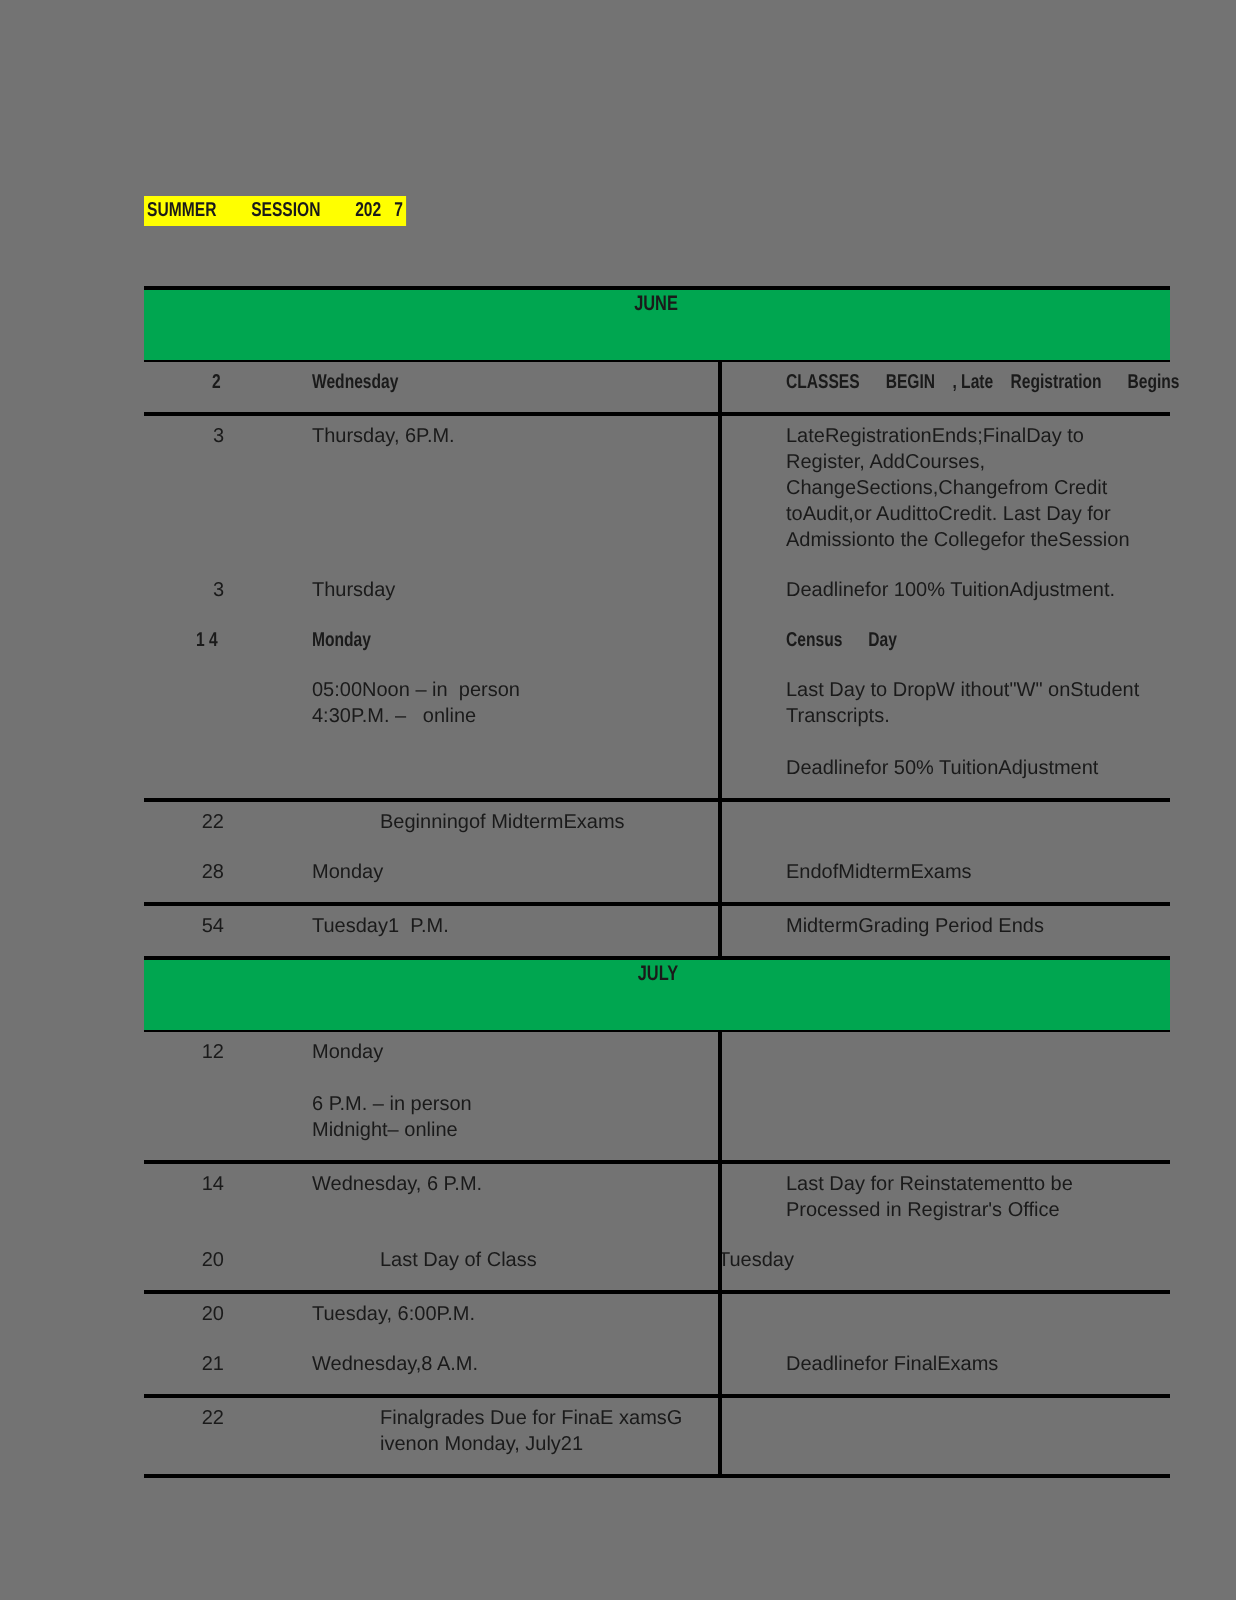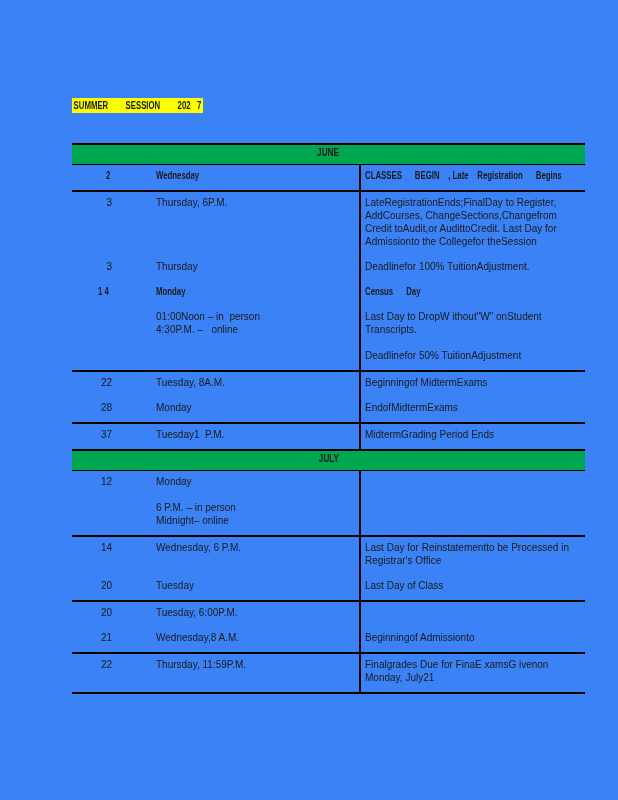--- a/index.html
+++ b/index.html
@@ -6,61 +6,61 @@
     --yellow:#FFFF00;
     --green:#00A650;
     --ink:#1a1a1a;
   }
   html,body{margin:0;padding:0;background:#ffffff;}
   body{
     width:618px;height:800px;
     font-family:"Liberation Sans",sans-serif;
     font-size:10px;line-height:13px;color:var(--ink);
   }
-  .page{position:relative;width:618px;height:800px;overflow:hidden;background:#3b82f6;}
+  .page{position:relative;width:618px;height:800px;overflow:hidden;background:#737373;}
 
   
   .title-row{position:absolute;left:72px;top:98px;}
   .highlight{background:var(--yellow);padding:1px 2px;}
 
   
   .cond{
     display:inline-block;
     font-weight:bold;
     transform:scaleX(0.78);
     transform-origin:0 50%;
     white-space:pre;
   }
 
   
   .cal{position:absolute;left:72px;top:143px;width:513px;}
   .month-bar{
     box-sizing:border-box;
-    height:22px;
+    height:38px;
     background:var(--green);
     border-top:2px solid #000;
     border-bottom:1px solid #000;
     text-align:center;
     padding-top:1px;
     line-height:12px;
   }
   .month-bar .cond{transform-origin:50% 0;font-size:10.5px;}
 
   .rows{position:relative;}
   .vline{position:absolute;left:287px;top:0;bottom:0;width:1.5px;background:#000;}
 
   .row{
     display:grid;
     grid-template-columns:84px 203px 1fr;
     padding:4px 0 8px 0;
   }
   .row.rule{border-bottom:2px solid #000;}
   .cell{min-width:0;}
   .cell.date{text-align:right;padding-right:44px;}
-  .cell.desc{padding-left:6px;padding-right:2px;}
+  .cell.desc{padding-left:6px;padding-right:2px;margin-left:28px;}
   .para{white-space:pre-wrap;margin:0;}
   .para + .para{margin-top:13px;}
   .para.cond{white-space:pre;}
 </style>
 </head>
 <body>
 
 <div class="page">
   <div class="title-row">
     <span class="highlight cond">SUMMER        SESSION        202   7</span>
@@ -99,53 +99,50 @@
         <div class="row">
           <div class="cell date"><div class="para cond">1 4</div></div>
           <div class="cell day"><div class="para cond">Monday</div></div>
           <div class="cell desc"><div class="para cond">Census      Day</div></div>
         </div>
         <div class="row rule">
           <div class="cell date">
             <div class="para"></div>
           </div>
           <div class="cell day">
-            <div class="para">01:00Noon – in  person
+            <div class="para">05:00Noon – in  person
 4:30P.M. –   online</div>
           </div>
           <div class="cell desc">
             <div class="para">Last Day to DropW ithout"W" onStudent Transcripts.</div>
             <div class="para">Deadlinefor 50% TuitionAdjustment</div>
           </div>
         </div>
         <div class="row">
           <div class="cell date">
             <div class="para">22</div>
           </div>
-          <div class="cell day">
-            <div class="para">Tuesday, 8A.M.</div>
-          </div>
           <div class="cell desc">
             <div class="para">Beginningof MidtermExams</div>
           </div>
         </div>
         <div class="row rule">
           <div class="cell date">
             <div class="para">28</div>
           </div>
           <div class="cell day">
             <div class="para">Monday</div>
           </div>
           <div class="cell desc">
             <div class="para">EndofMidtermExams</div>
           </div>
         </div>
         <div class="row">
           <div class="cell date">
-            <div class="para">37</div>
+            <div class="para">54</div>
           </div>
           <div class="cell day">
             <div class="para">Tuesday1  P.M.</div>
           </div>
           <div class="cell desc">
             <div class="para">MidtermGrading Period Ends</div>
           </div>
         </div>
       </div>
       <div class="month-bar"><span class="cond">JULY</span></div>
@@ -169,52 +166,49 @@
             <div class="para">Wednesday, 6 P.M.</div>
           </div>
           <div class="cell desc">
             <div class="para">Last Day for Reinstatementto be Processed in Registrar's Office</div>
           </div>
         </div>
         <div class="row rule">
           <div class="cell date">
             <div class="para">20</div>
           </div>
+          <div class="cell desc">
+            <div class="para">Last Day of Class</div>
+          </div>
           <div class="cell day">
             <div class="para">Tuesday</div>
           </div>
-          <div class="cell desc">
-            <div class="para">Last Day of Class</div>
-          </div>
         </div>
         <div class="row">
           <div class="cell date">
             <div class="para">20</div>
           </div>
           <div class="cell day">
             <div class="para">Tuesday, 6:00P.M.</div>
           </div>
         </div>
         <div class="row rule">
           <div class="cell date">
             <div class="para">21</div>
           </div>
           <div class="cell day">
             <div class="para">Wednesday,8 A.M.</div>
           </div>
           <div class="cell desc">
-            <div class="para">Beginningof Admissionto</div>
+            <div class="para">Deadlinefor FinalExams</div>
           </div>
         </div>
         <div class="row rule">
           <div class="cell date">
             <div class="para">22</div>
-          </div>
-          <div class="cell day">
-            <div class="para">Thursday, 11:59P.M.</div>
           </div>
           <div class="cell desc">
             <div class="para">Finalgrades Due for FinaE xamsG ivenon Monday, July21</div>
           </div>
         </div>
       </div>
     </div>
 </div>
 
 </body></html>

